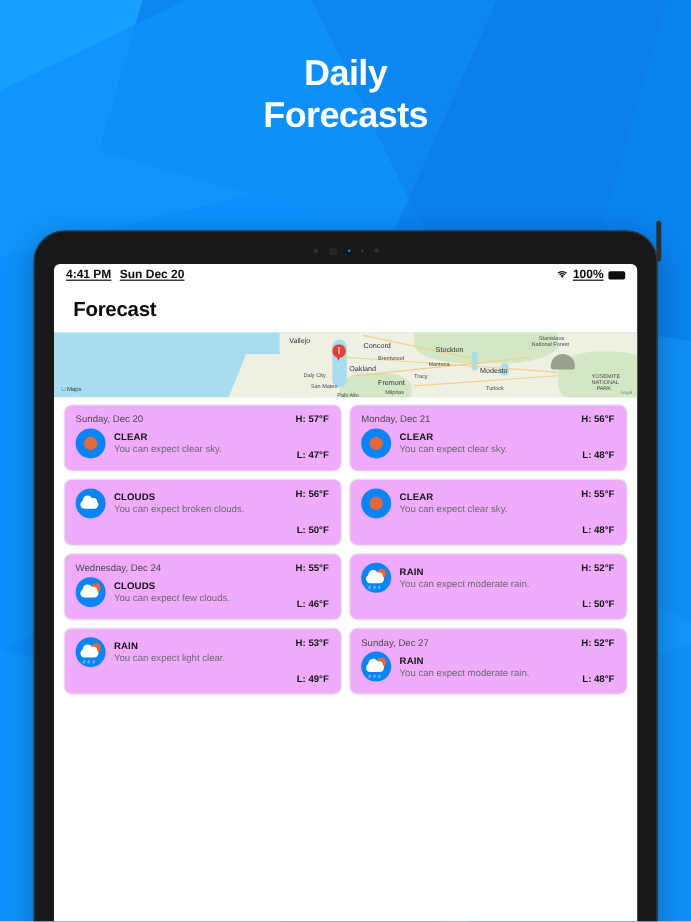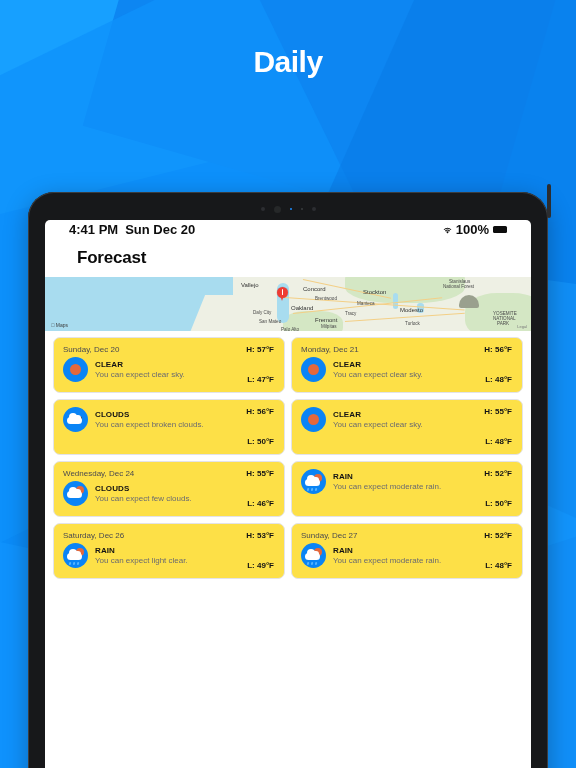--- a/index.html
+++ b/index.html
@@ -84,38 +84,39 @@
     width: 486px; height: 592px;
     background: #ffffff;
     border-radius: 5px 5px 0 0;
     overflow: hidden;
   }
 
   
   #statusbar {
     height: 18px;
     display: flex; align-items: center;
-    padding: 0 24px;
-    font-size: 13px;
+    padding: 0 10px;
+    font-size: 10px;
     color: #0d0d0d;
     font-weight: bold;
+    text-decoration: underline;
   }
   #status-left { display: flex; gap: 7px; align-items: center; }
   #status-right { margin-left: auto; display: flex; gap: 4px; align-items: center; }
   .batt-body {
     width: 14px; height: 7px;
     border-radius: 1.5px;
     background: #0d0d0d;
   }
 
   
   #app-title {
     font-size: 17px; font-weight: bold;
     color: #0a0a0a;
-    padding: 10px 16px 9px 32px;
+    padding: 10px 16px 9px 16px;
     letter-spacing: -0.2px;
   }
 
   
   #map {
     position: relative;
     height: 54px;
     width: 100%;
     overflow: hidden;
     background: #a8dcef;
@@ -201,21 +202,21 @@
   }
 
   
   #grid {
     display: grid;
     grid-template-columns: 1fr 1fr;
     gap: 6px;
     padding: 6px 8px 8px 8px;
   }
   .card {
-    background: #fde047;
+    background: #f0abfc;
     border: 1px solid #e3e3e8;
     border-radius: 7px;
     padding: 7px 9px 8px 9px;
     position: relative;
     min-height: 56px;
   }
   .card-date {
     font-size: 8px;
     color: #4a4a4f;
     margin-bottom: 3px;
@@ -324,20 +325,21 @@
   <div class="facet f1"></div>
   <div class="facet f2"></div>
   <div class="facet f3"></div>
   <div class="facet f4"></div>
   <div class="facet f5"></div>
   <div class="facet f6"></div>
   <div class="facet f7"></div>
 
   <div id="headline">
     <span>Daily</span>
+    <span class="l2">Forecasts</span>
   </div>
 
   <div id="tablet">
     <div id="tablet-side-button"></div>
 
     <div id="camera-row">
       <div class="sensor small"></div>
       <div class="sensor big"></div>
       <div class="sensor tiny"></div>
       <div class="sensor micro"></div>
@@ -504,21 +506,20 @@
               </span>
               <span class="card-text">
                 <div class="cond">RAIN</div>
                 <div class="desc">You can expect moderate rain.</div>
               </span>
             </div>
             <span class="temp-hi">H: 52°F</span>
             <span class="temp-lo">L: 50°F</span>
           </div>
           <div class="card">
-            <div class="card-date">Saturday, Dec 26</div>
             <div class="card-body">
               <span class="wicon">
                 <span class="sun-peek"></span>
                 <span class="cloud"></span>
                 <span class="drops">
                   <i></i>
                   <i></i>
                   <i></i>
                 </span>
               </span>

